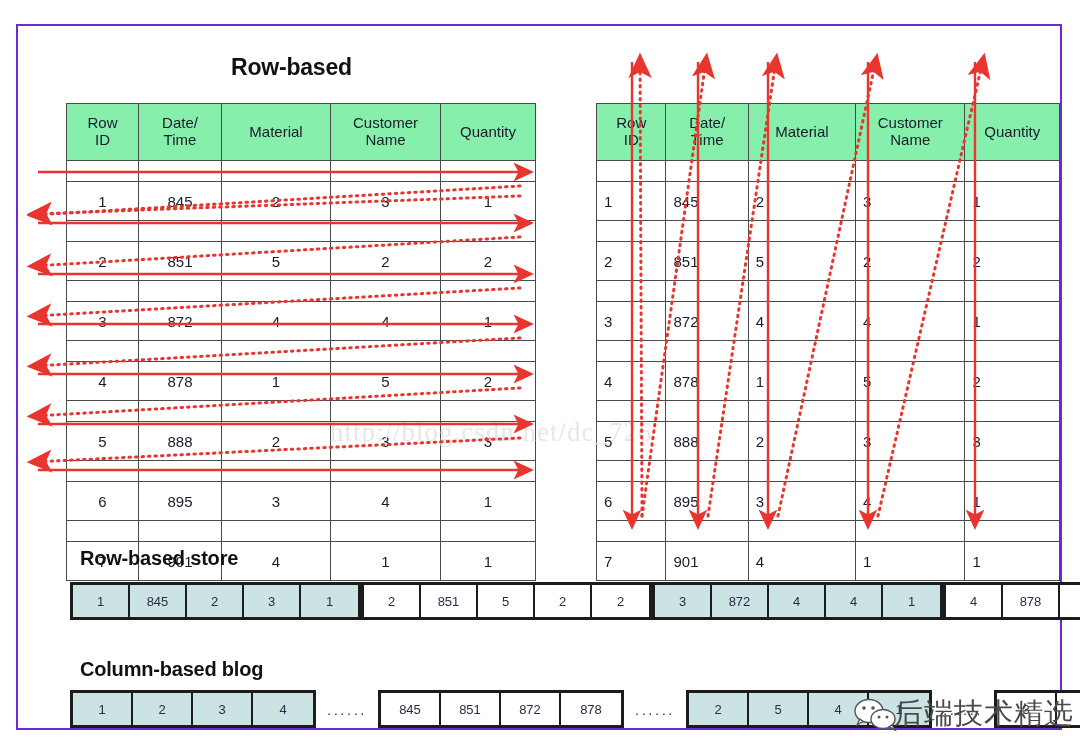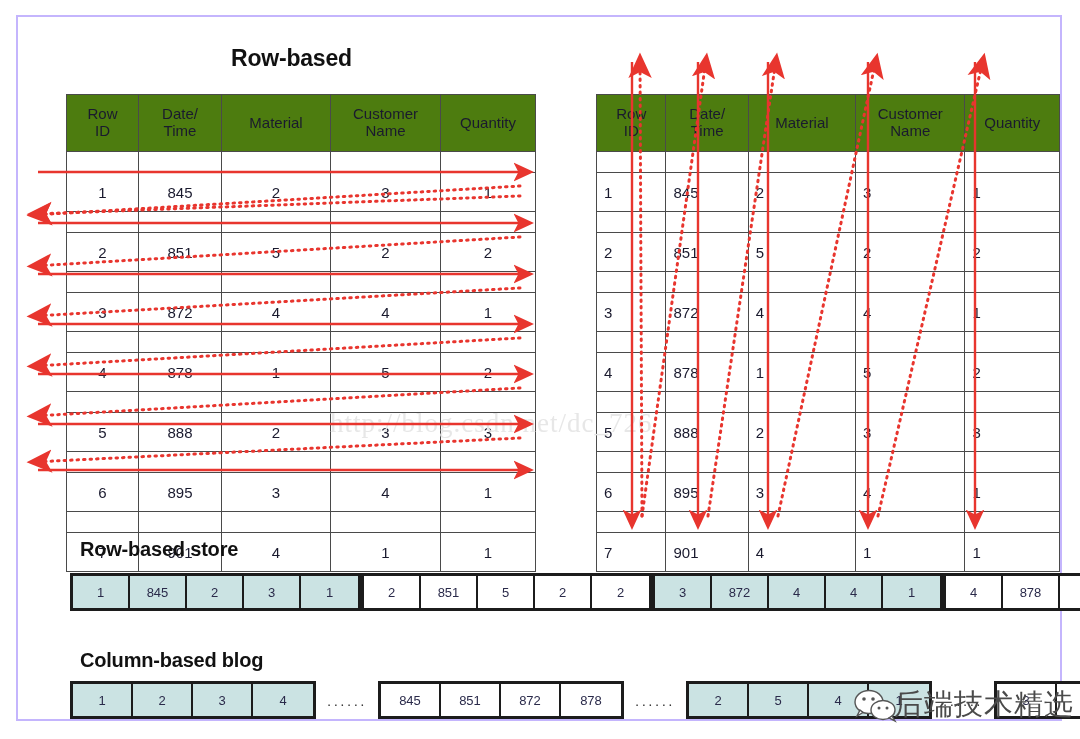--- a/index.html
+++ b/index.html
@@ -1,37 +1,37 @@
 <!DOCTYPE html>
 <html><head>
 <meta charset="utf-8">
 <style>
   html,body{margin:0;padding:0;background:#ffffff;}
   body{width:1080px;height:739px;position:relative;overflow:hidden;
        font-family:"Liberation Sans","DejaVu Sans",sans-serif;}
 
-  #frame{position:absolute;left:16px;top:15px;width:1046px;height:706px;
-         border:2px solid #c4b5fd;box-sizing:border-box;background:#fff;}
+  #frame{position:absolute;left:16px;top:24px;width:1046px;height:706px;
+         border:2px solid #6d28d9;box-sizing:border-box;background:#fff;}
 
   
   .big-title{position:absolute;font-weight:bold;font-size:23px;color:#111;
              letter-spacing:-.2px;white-space:nowrap;}
   #t-row{left:213px;top:28px;}
   #t-col{left:728px;top:28px;}
   .store-title{position:absolute;font-weight:bold;font-size:20px;color:#111;
                white-space:nowrap;letter-spacing:-.2px;}
   #st-row{left:62px;top:521px;}
   #st-col{left:62px;top:632px;}
 
   
   .gtable{position:absolute;border-collapse:collapse;table-layout:fixed;
           background:#fff;}
   .gtable td{border:1px solid #4a4a4a;font-size:15px;color:#1a1a2e;
              padding:0;height:38px;}
-  .gtable tr.hdr td{background:#4d7c0f;text-align:center;height:56px;
+  .gtable tr.hdr td{background:#86efac;text-align:center;height:56px;
                     line-height:1.12;font-size:15px;vertical-align:middle;}
   .gtable tr.spacer td{height:20px;}
   .gtable td.c{text-align:center;}
   .gtable td.l{text-align:left;padding-left:7px;}
   #tbl-row{left:48px;top:77px;}
   #tbl-col{left:578px;top:77px;}
   .hdr td span{display:block;}
 
   
   .strip{position:absolute;display:flex;align-items:stretch;}

